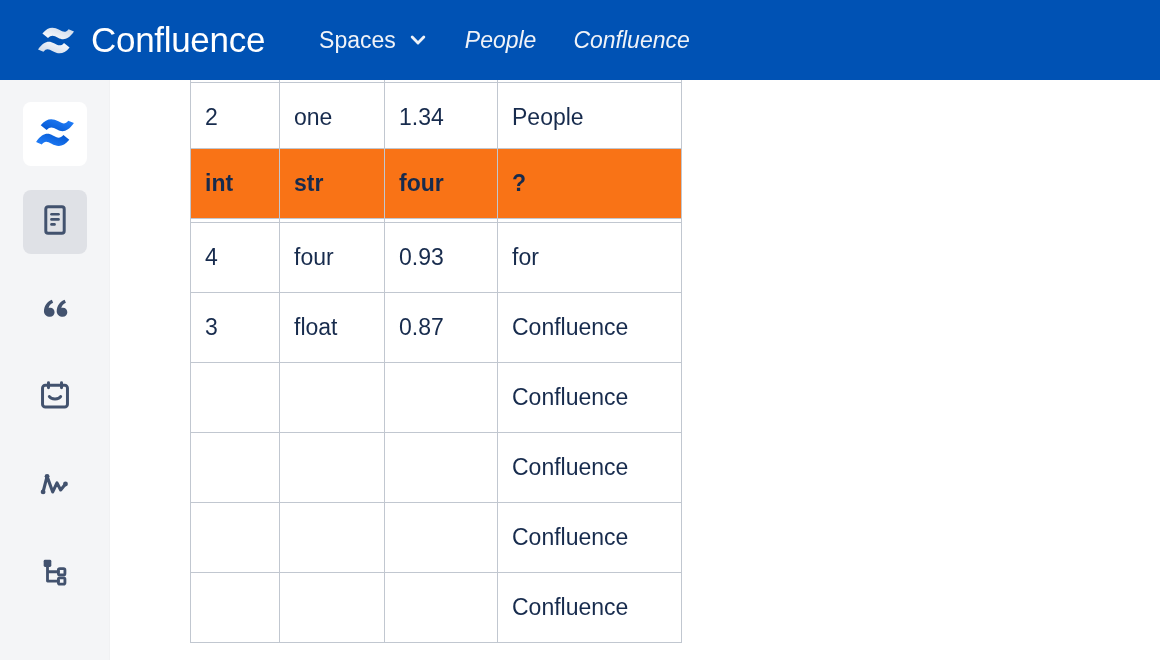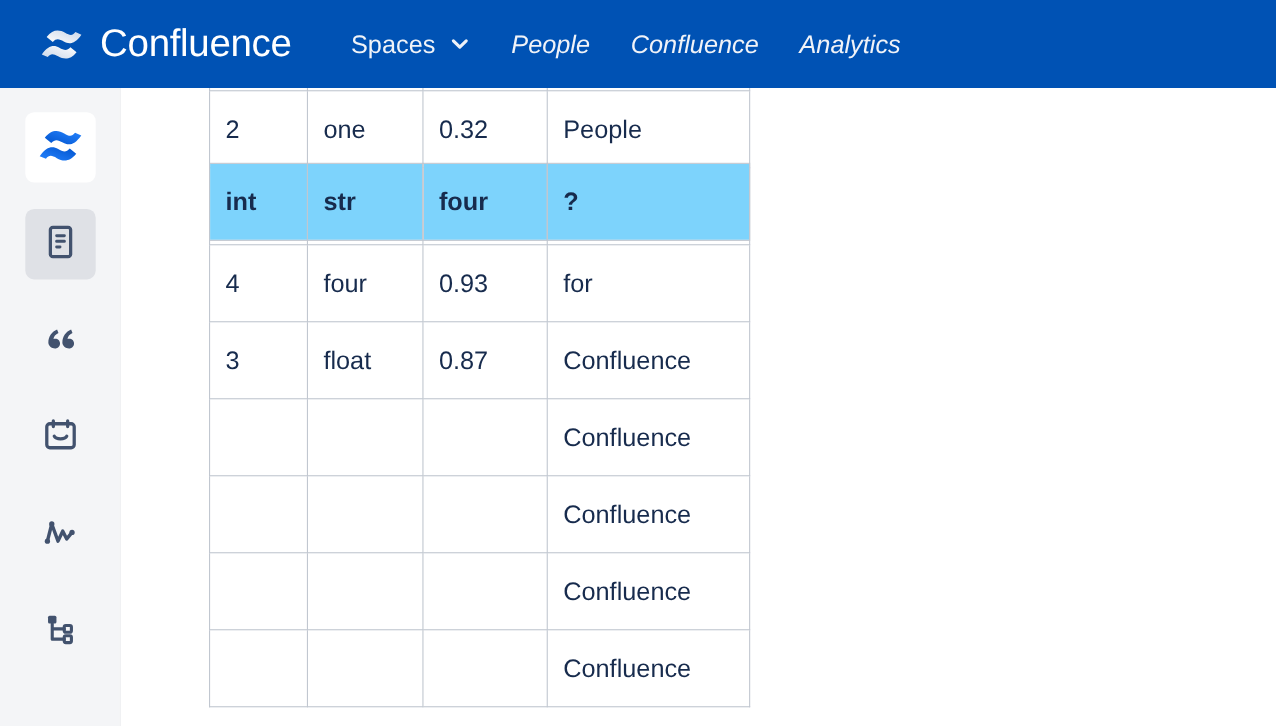--- a/index.html
+++ b/index.html
@@ -94,21 +94,21 @@
   table.data th, table.data td {
     border: 1px solid #c1c7d0;
     padding: 0 14px;
     height: 70px;
     vertical-align: middle;
     text-align: left;
     white-space: nowrap;
   }
   table.data thead th {
     position: sticky; top: 68px;
-    background: #7dd3fc;
+    background: #f97316;
     font-weight: bold;
     height: 70px;
     z-index: 10;
   }
   table.data thead th::after {
     content: "";
     position: absolute; left: -1px; right: -1px; top: -1px; bottom: -1px;
     border: 1px solid #c1c7d0;
     pointer-events: none;
   }
@@ -152,23 +152,20 @@
 
     <div class="nav-item">
       <span>People</span>
     </div>
 
     <div class="nav-item">
       <span>Confluence</span>
     </div>
 
 
-    <div class="nav-item">
-      <span>Analytics</span>
-    </div>
 
   </div>
 </div>
 
 <div class="sidebar">
 
   <div class="side-item logo-tile">
     <span>
       <svg viewBox="0 0 40 40" width="42" height="42" aria-hidden="true">
         <defs>
@@ -255,21 +252,21 @@
           <th>int</th>
           <th>str</th>
           <th>four</th>
           <th>?</th>
         </tr>
       </thead>
       <tbody>
         <tr>
           <td>2</td>
           <td>one</td>
-          <td>0.32</td>
+          <td>1.34</td>
           <td>People</td>
         </tr>
         <tr>
           <td>1</td>
           <td>two</td>
           <td>9.49</td>
           <td>Enhancer</td>
         </tr>
         <tr>
           <td>4</td>

